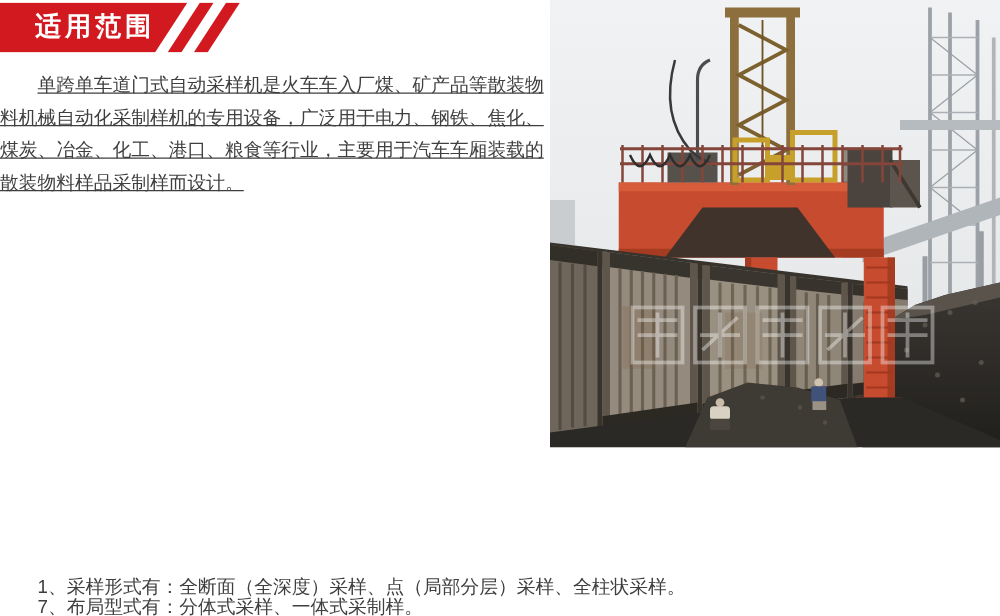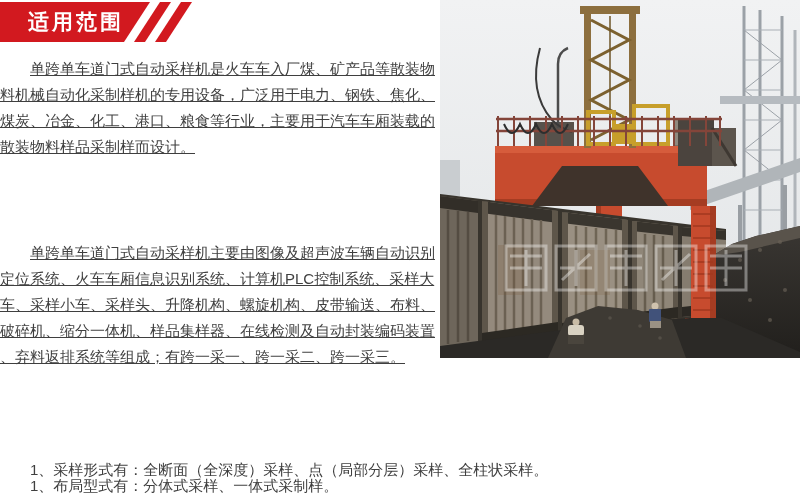--- a/index.html
+++ b/index.html
@@ -30,24 +30,23 @@
 <div class="canvas">
 
   <div class="banner" style="top:2px">
     <div class="shape main"></div>
     <div class="shape s1"></div>
     <div class="shape s2"></div>
     <span class="label">适用范围</span>
   </div>
   <p class="para" style="top:56px">单跨单车道门式自动采样机是火车车入厂煤、矿产品等散装物料机械自动化采制样机的专用设备，广泛用于电力、钢铁、焦化、煤炭、冶金、化工、港口、粮食等行业，主要用于汽车车厢装载的散装物料样品采制样而设计。</p>
 
-  <p class="para" style="top:240px">单跨单车道门式自动采样机主要由图像及超声波车辆自动识别定位系统、火车车厢信息识别系统、计算机PLC控制系统、采样大车、采样小车、采样头、升降机构、螺旋机构、皮带输送、布料、破碎机、缩分一体机、样品集样器、在线检测及自动封装编码装置、弃料返排系统等组成；有跨一采一、跨一采二、跨一采三。</p>
 
   <p class="feature" style="top:461px">1、采样形式有：全断面（全深度）采样、点（局部分层）采样、全柱状采样。</p>
-  <p class="feature" style="top:477px">1、布局型式有：分体式采样、一体式采制样。</p>
+  <p class="feature" style="top:477px">7、布局型式有：分体式采样、一体式采制样。</p>
 
   <div class="photo">
     <svg width="360" height="358" viewBox="0 0 360 358">
       <defs>
         <linearGradient id="sky" x1="0" y1="0" x2="0" y2="1">
           <stop offset="0" stop-color="#f1f2f3"></stop>
             <stop offset="1" stop-color="#e1e4e6"></stop>
         </linearGradient>
         <linearGradient id="coal" x1="0" y1="0" x2="0" y2="1">
           <stop offset="0" stop-color="#3a3733"></stop>

